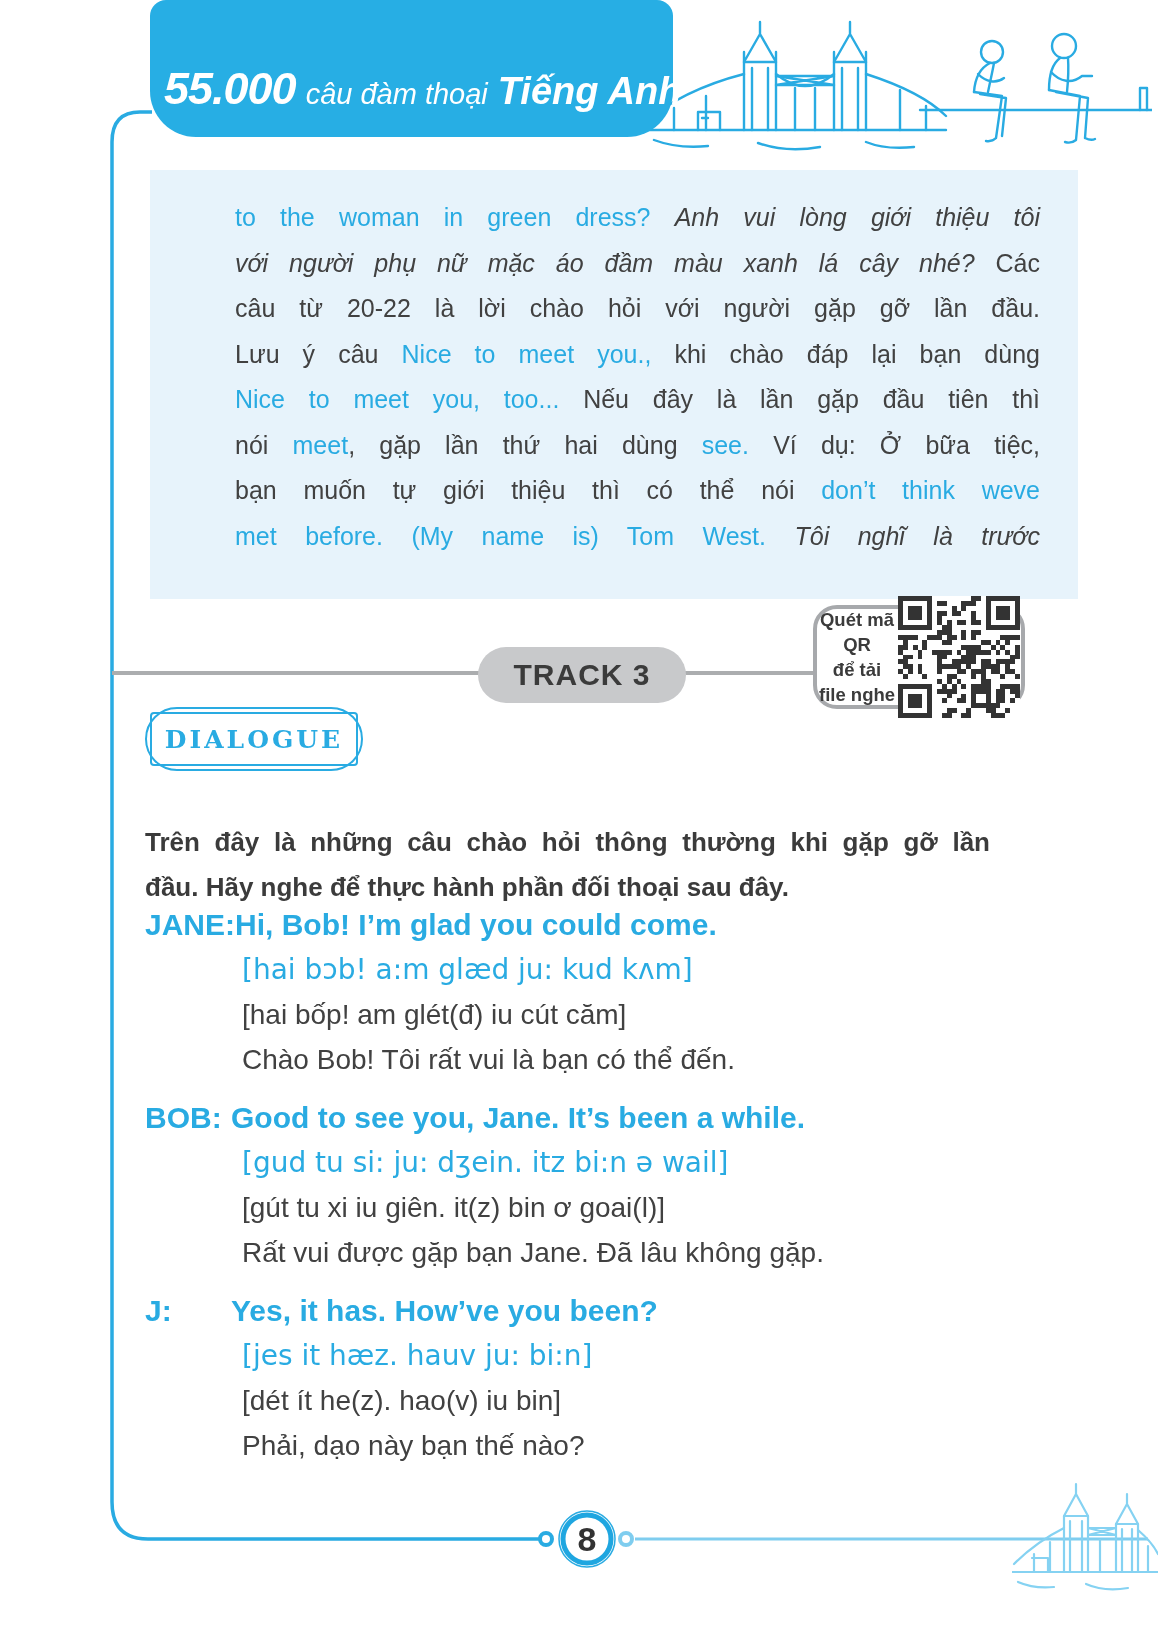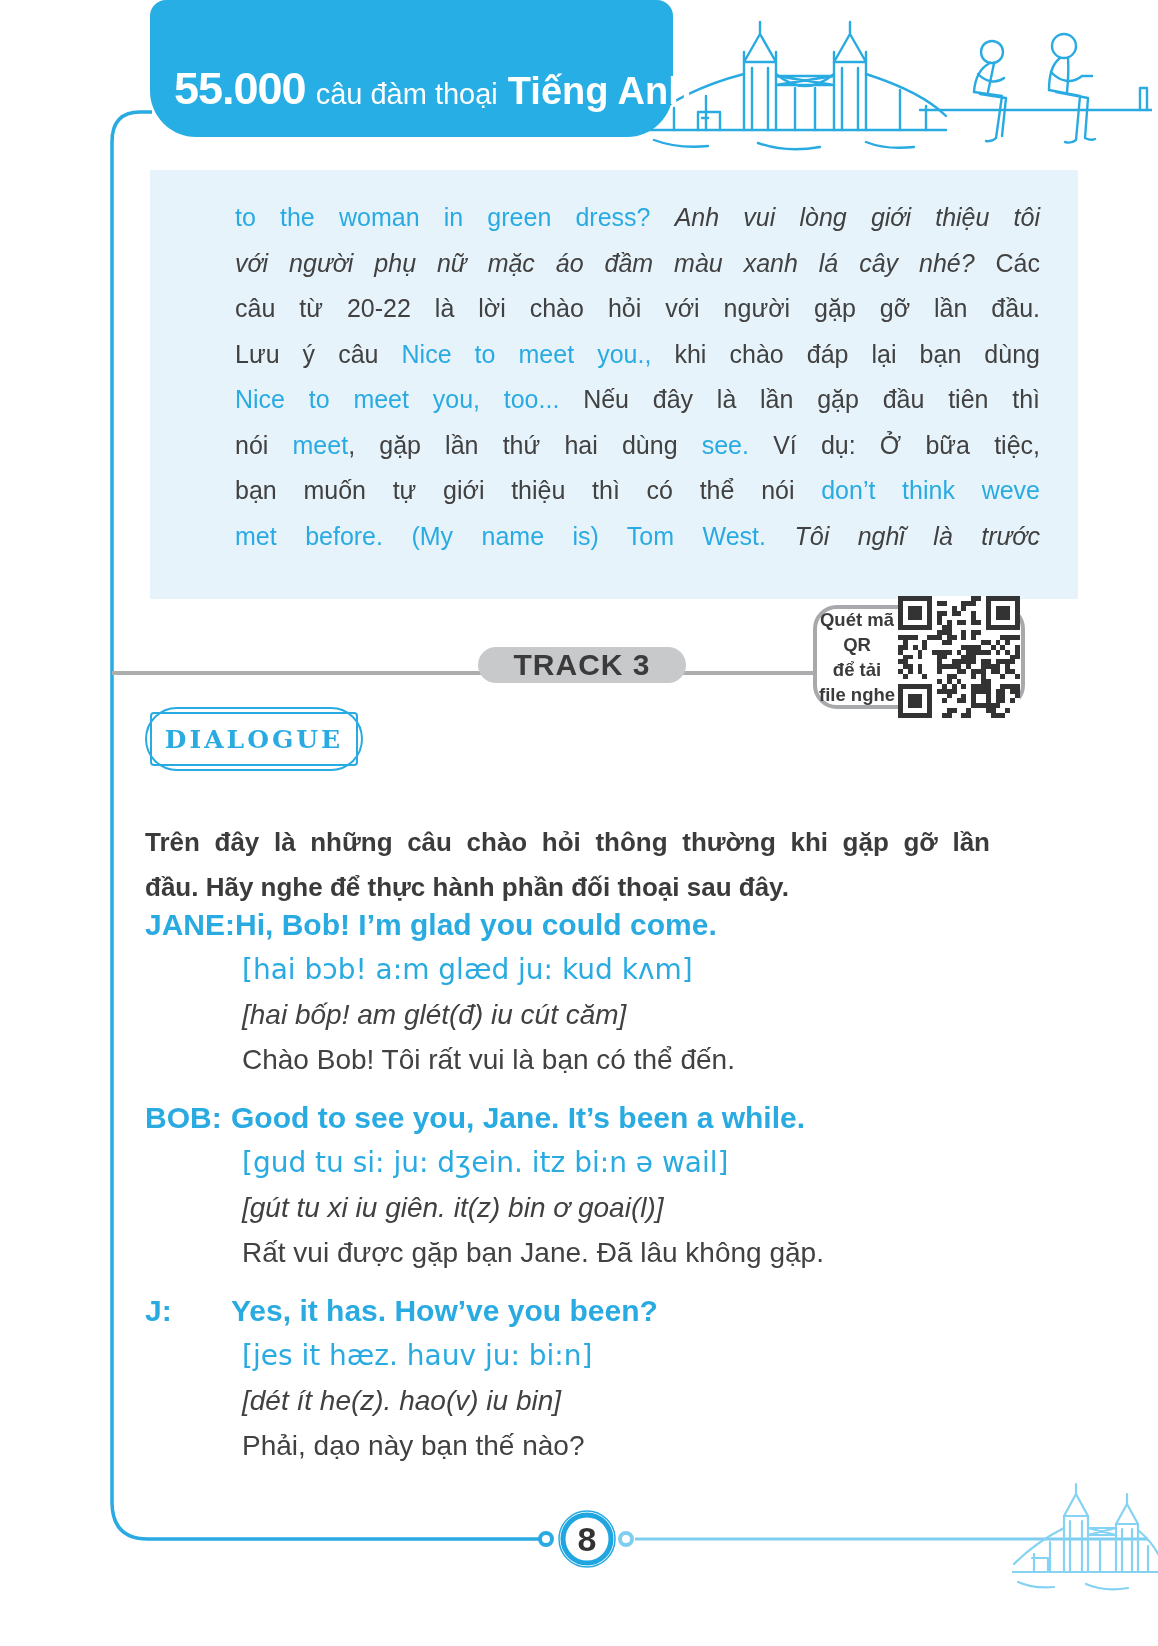--- a/index.html
+++ b/index.html
@@ -3,22 +3,22 @@
 <meta charset="utf-8">
 <style>
   html,body{margin:0;padding:0;background:#ffffff;}
   body{width:1158px;height:1646px;overflow:hidden;position:relative;
        font-family:"Liberation Sans","DejaVu Sans",sans-serif;}
   .page{position:absolute;inset:0;width:1158px;height:1646px;background:#fff;}
 
   
   .banner{position:absolute;left:150px;top:0;width:523px;height:137px;
     background:#27AEE4;border-radius:16px 16px 46px 46px;
-    display:flex;align-items:baseline;padding:62px 0 0 24px;box-sizing:border-box;
-    color:#fff;white-space:nowrap;z-index:3;}
+    display:flex;align-items:baseline;padding:62px 0 0 14px;box-sizing:border-box;
+    color:#fff;white-space:nowrap;z-index:3;font-style:italic;}
   .t-num{font-size:45px;font-weight:bold;letter-spacing:-1px;}
   .t-mid{font-size:29px;margin:16px 10px;}
   .t-end{font-size:38px;font-weight:bold;}
 
   
   .top-art{position:absolute;left:640px;top:12px;width:512px;height:152px;z-index:1;}
   .bottom-art{position:absolute;left:1012px;top:1472px;width:146px;height:130px;z-index:1;}
   svg .ln{fill:none;stroke:#29ABE2;stroke-width:2.4;stroke-linecap:round;stroke-linejoin:round;}
   svg .ln-light{fill:none;stroke:#85D2F2;stroke-width:2.2;stroke-linecap:round;stroke-linejoin:round;}
 
@@ -37,21 +37,21 @@
   .note-box{position:absolute;left:150px;top:170px;width:928px;height:429px;
     background:#E7F3FB;box-sizing:border-box;padding:25px 38px 11px 85px;z-index:2;}
   .nb-line{font-size:25px;line-height:45.5px;color:#414141;
     text-align:justify;text-align-last:justify;white-space:normal;}
   .nb-line.nb-last{text-align-last:left;}
   .seg-blue{color:#29ABE2;}
   .seg-it{font-style:italic;}
 
   
   .track-line{position:absolute;left:112px;top:671px;width:705px;height:4px;background:#ABADAF;z-index:1;}
-  .track-pill{position:absolute;left:478px;top:647px;width:208px;height:36px;background:#C8C9CB;
+  .track-pill{position:absolute;left:478px;top:647px;width:208px;height:56px;background:#C8C9CB;
     border-radius:28px;display:flex;align-items:center;justify-content:center;
     font-size:30px;font-weight:bold;color:#3B3B3B;letter-spacing:1px;z-index:2;}
   .qr-box{position:absolute;left:813px;top:605px;width:212px;height:104px;background:#fff;
     border:4px solid #A7A9AC;border-radius:24px;box-sizing:border-box;
     display:flex;align-items:center;z-index:3;}
   .qr-text{width:80px;text-align:center;font-size:18.5px;font-weight:bold;color:#3B3B3B;line-height:25px;}
   .qr-svg{width:122px;height:122px;margin-left:1px;}
 
   
   .dlg-badge{position:absolute;left:145px;top:707px;width:218px;height:64px;
@@ -67,21 +67,21 @@
     text-align:justify;text-align-last:justify;}
   .intro-line.last{text-align-last:left;}
 
   
   .dialogue{position:absolute;left:145px;top:902px;width:875px;z-index:2;}
   .dlg-block{margin-bottom:13px;}
   .dlg-head{display:flex;font-size:30px;font-weight:bold;color:#29ABE2;line-height:45px;white-space:nowrap;}
   .dlg-speaker{min-width:86px;flex:none;}
   .dlg-ipa{margin-left:97px;font-size:28px;color:#29ABE2;line-height:45px;
     font-family:"DejaVu Sans","Liberation Sans",sans-serif;white-space:nowrap;}
-  .dlg-viet{margin-left:97px;font-size:28px;color:#414141;font-style:italic;line-height:45px;white-space:nowrap;}
+  .dlg-viet{margin-left:97px;font-size:28px;color:#414141;line-height:45px;white-space:nowrap;}
   .dlg-trans{margin-left:97px;font-size:28px;color:#414141;line-height:45px;white-space:nowrap;}
 </style>
 </head>
 <body>
 
 <div class="page">
 
   <svg class="frame-svg">
     <path class="frame-path" d="M152,112 H140 Q112,112 112,142 V1502 Q112,1539 148,1539 H540"></path>
     <line class="frame-path frame-line-light" x1="635" y1="1539" x2="1148" y2="1539"></line>

